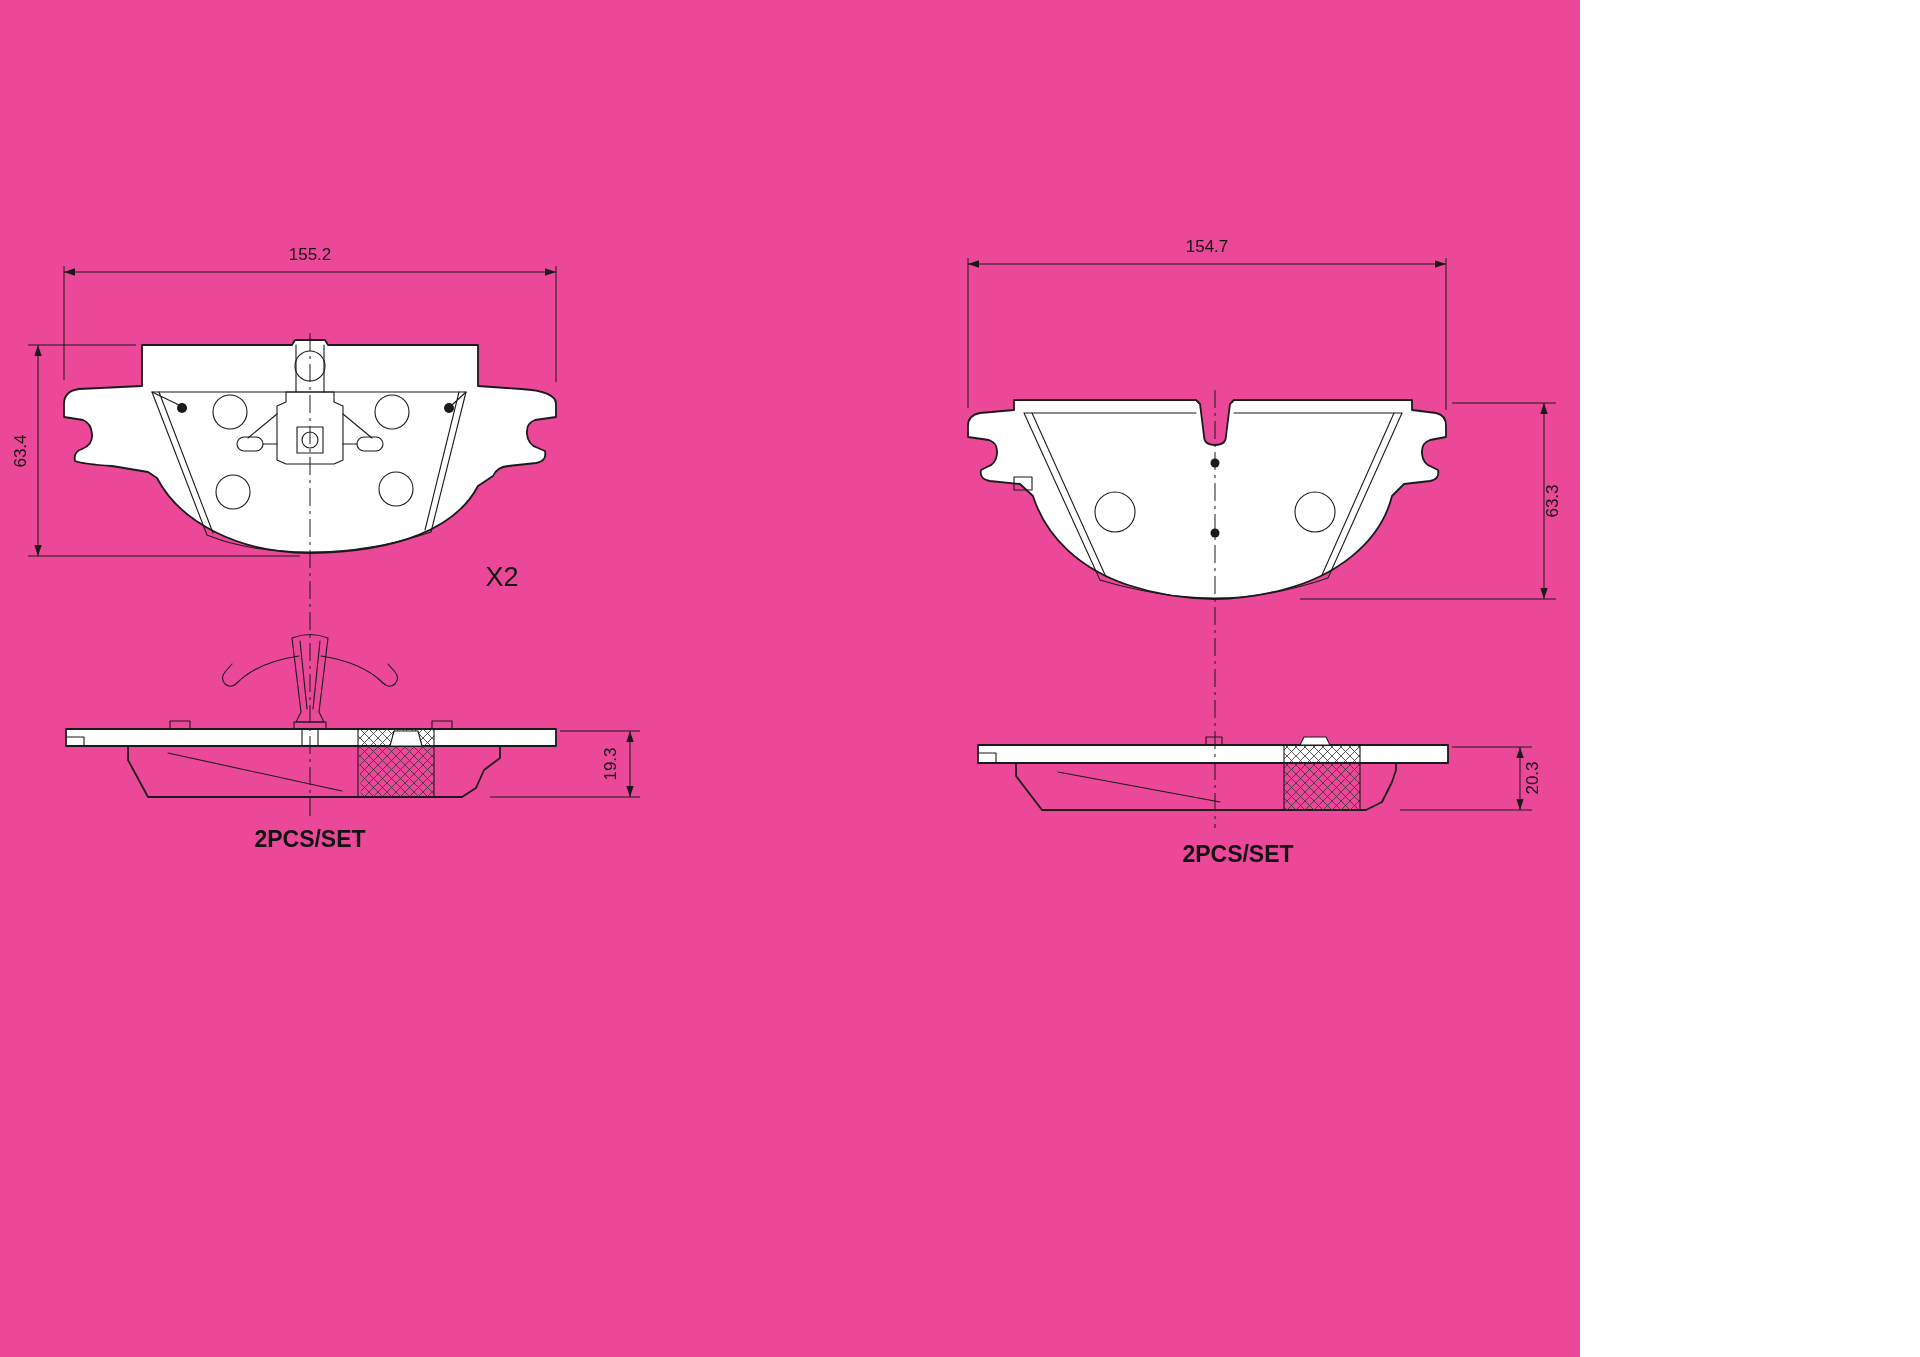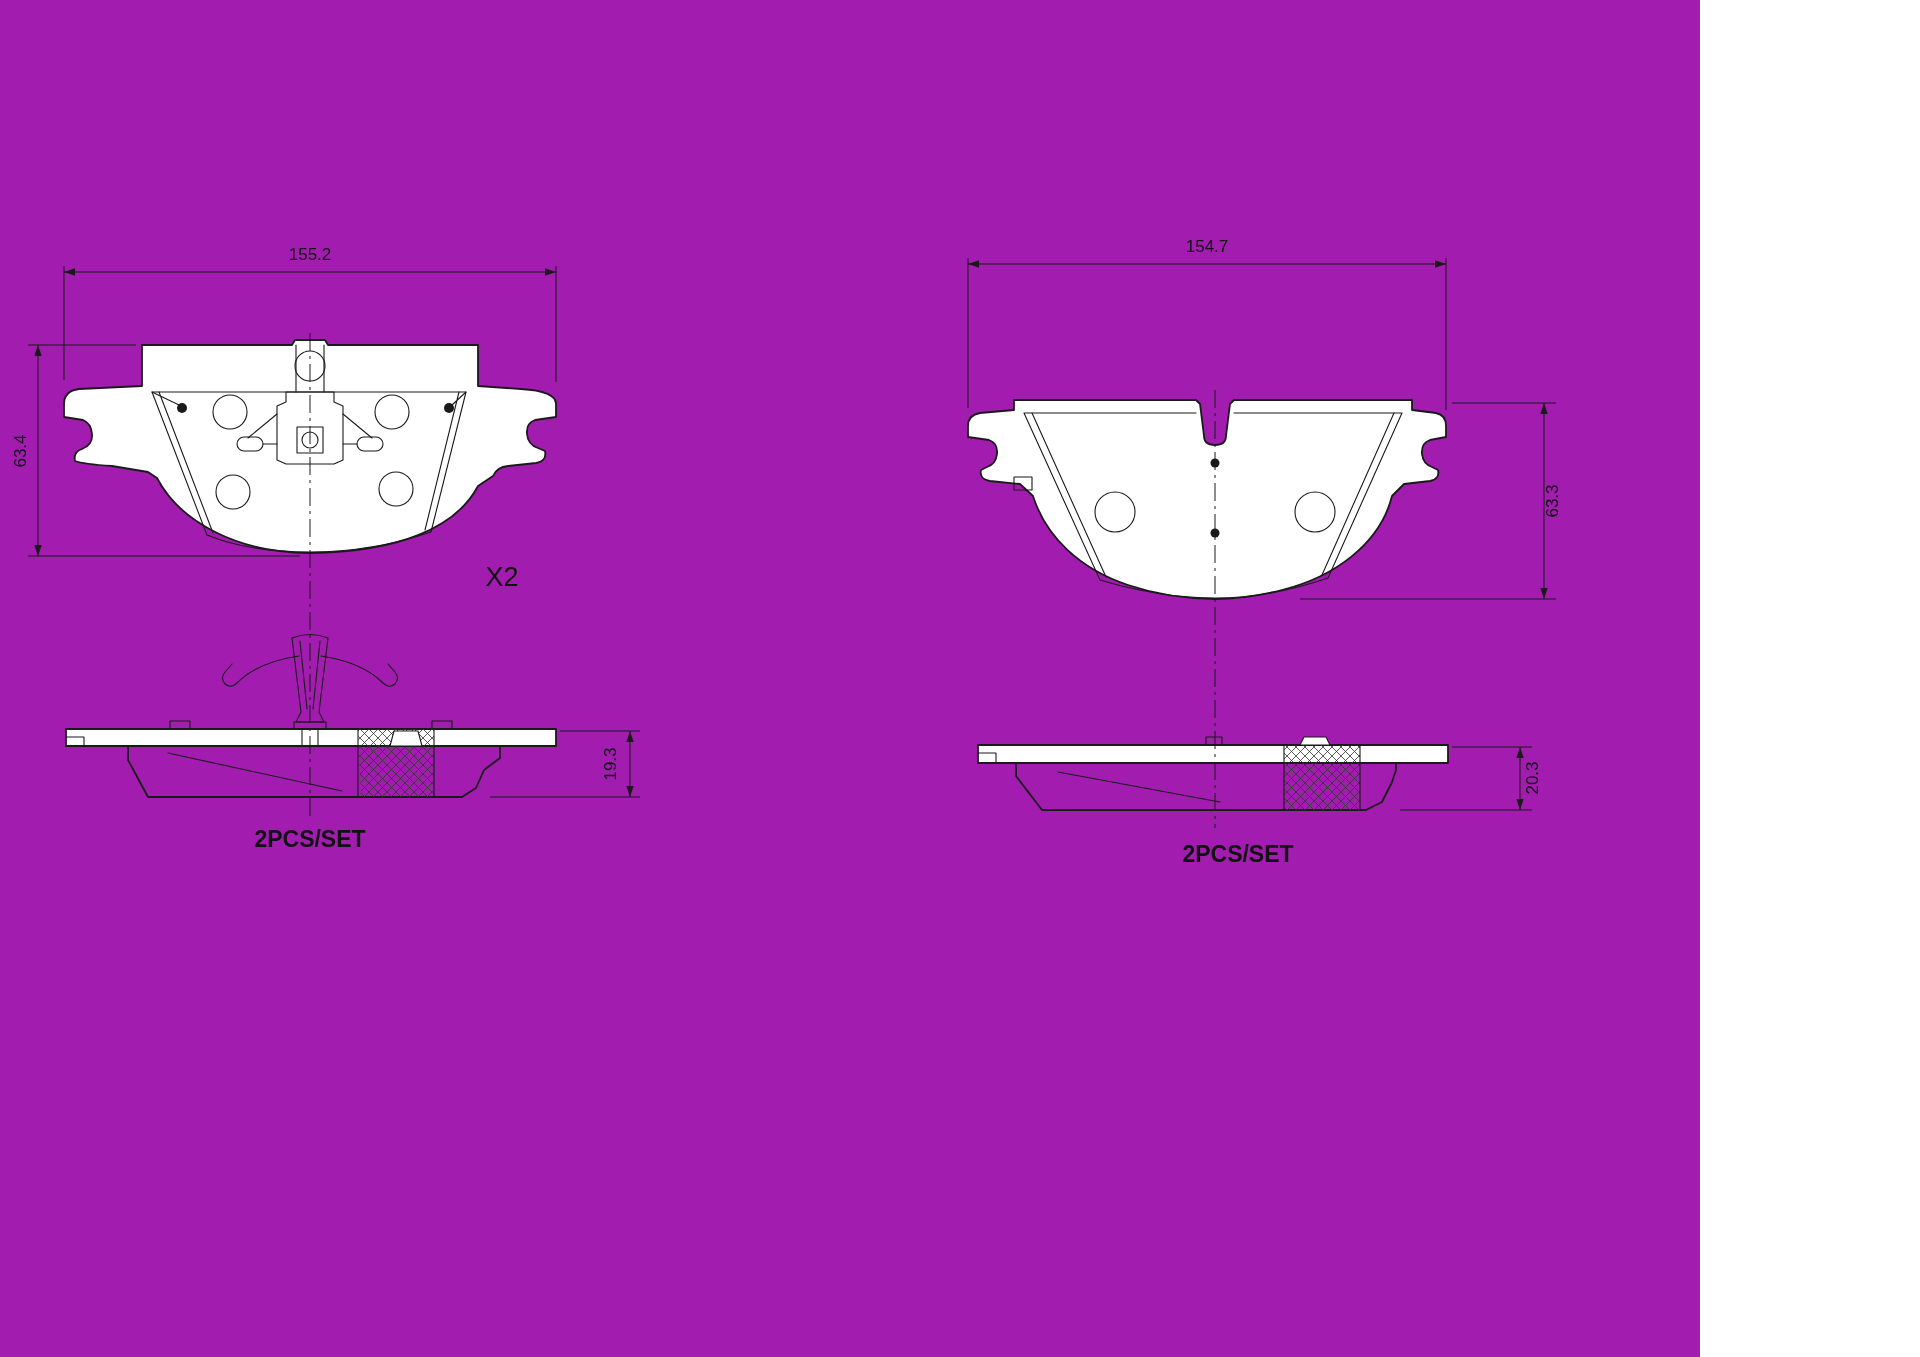--- a/index.html
+++ b/index.html
@@ -1,16 +1,16 @@
 <!DOCTYPE html>
 <html><head>
 <meta charset="utf-8">
 <style>
   html,body{margin:0;padding:0;background:#ffffff;}
-  .page{width:1700px;height:1357px;position:relative;background:#a21caf;overflow:hidden;}
+  .page{width:1580px;height:1357px;position:relative;background:#ec4899;overflow:hidden;}
   svg{display:block;}
   .s2{stroke:#1a1a1a;stroke-width:1.8;fill:none;stroke-linejoin:round;stroke-linecap:round;}
   .s1{stroke:#1a1a1a;stroke-width:1.1;fill:none;stroke-linejoin:round;stroke-linecap:round;}
   .fillw{fill:#ffffff;}
   .dot{fill:#1a1a1a;stroke:none;}
   .dim{stroke:#1a1a1a;stroke-width:1;fill:none;}
   .cline{stroke:#1a1a1a;stroke-width:1;fill:none;stroke-dasharray:18 5 3 5;}
   .hatch{fill:url(#crosshatch);stroke:none;}
   text{fill:#111111;}
   .dimtxt{font:400 17px "Liberation Sans",sans-serif;}

